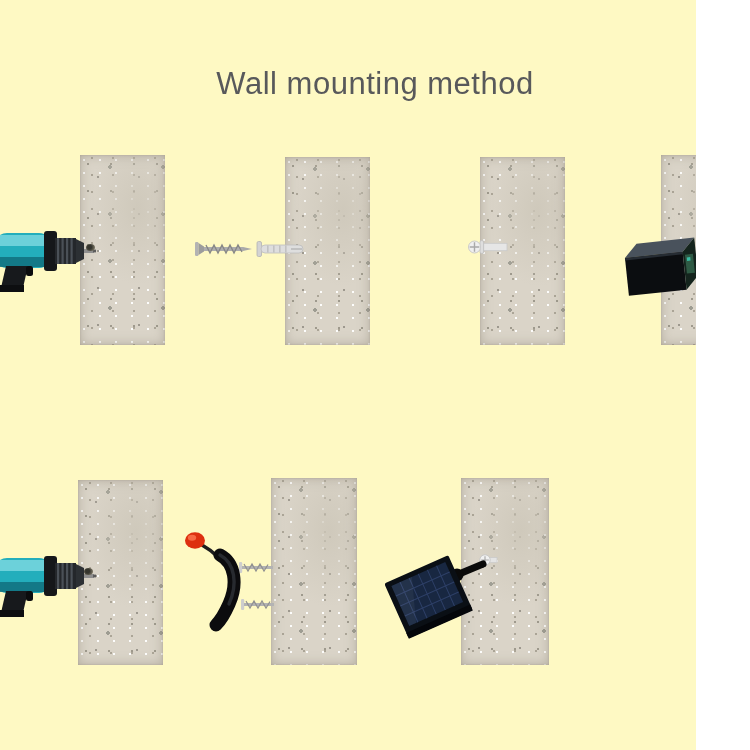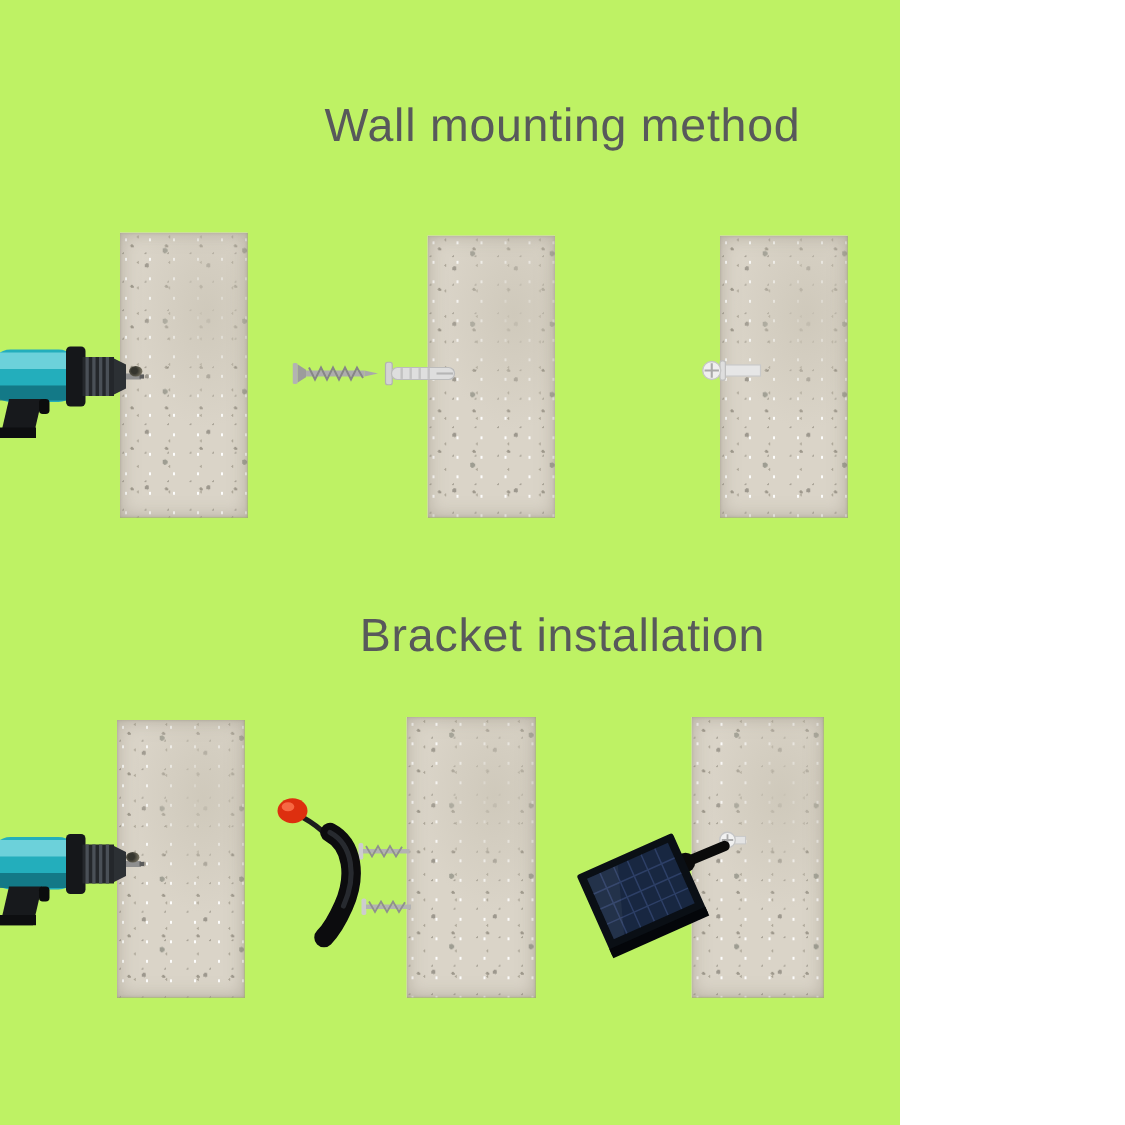--- a/index.html
+++ b/index.html
@@ -1,17 +1,17 @@
 <!DOCTYPE html>
 <html><head>
 <meta charset="utf-8">
 <style>
   html,body{margin:0;padding:0;background:#ffffff;}
   .sheet{
-    position:relative;width:600px;height:750px;background:#bef264;overflow:hidden;
+    position:relative;width:696px;height:750px;background:#fef9c3;overflow:hidden;
     font-family:"Liberation Sans", sans-serif;
   }
   .title{
     position:absolute;left:0;width:750px;text-align:center;
     font-size:31px;font-weight:400;color:#58595b;letter-spacing:0.5px;margin:0;
   }
   .t1{top:66px;}
   .t2{top:406px;}
   .concrete{
     position:absolute;z-index:1;
@@ -109,21 +109,20 @@
     <g transform="rotate(-6 45 40)">
       <polygon points="8,28 21,15 79,15 66,28" fill="#49525c"></polygon>
       <rect x="8" y="28" width="58" height="38" fill="#0b0d10"></rect>
       <rect x="8" y="28" width="58" height="2.5" fill="#262c33"></rect>
       <polygon points="66,28 79,15 79,53 66,66" fill="#14241d"></polygon>
       <rect x="68" y="31" width="8" height="19" fill="#2e5a44"></rect>
       <rect x="69.5" y="34" width="3.5" height="3.5" fill="#39bba2"></rect>
     </g>
   </svg>
 
-  <div class="title t2">Bracket installation</div>
 
   <div class="concrete bE"></div>
   <div class="concrete bF"></div>
   <div class="concrete bG"></div>
 
   <svg class="g drill2" viewBox="0 0 96 80">
     <rect x="-6" y="21" width="58" height="35" rx="13" fill="#23aebc"></rect>
     <rect x="-6" y="23" width="56" height="11" rx="5" fill="#86dce4" opacity="0.75"></rect>
     <rect x="-6" y="45" width="56" height="10" rx="5" fill="#11707e" opacity="0.85"></rect>
     <rect x="44" y="19" width="13" height="40" rx="3" fill="#15171a"></rect>

